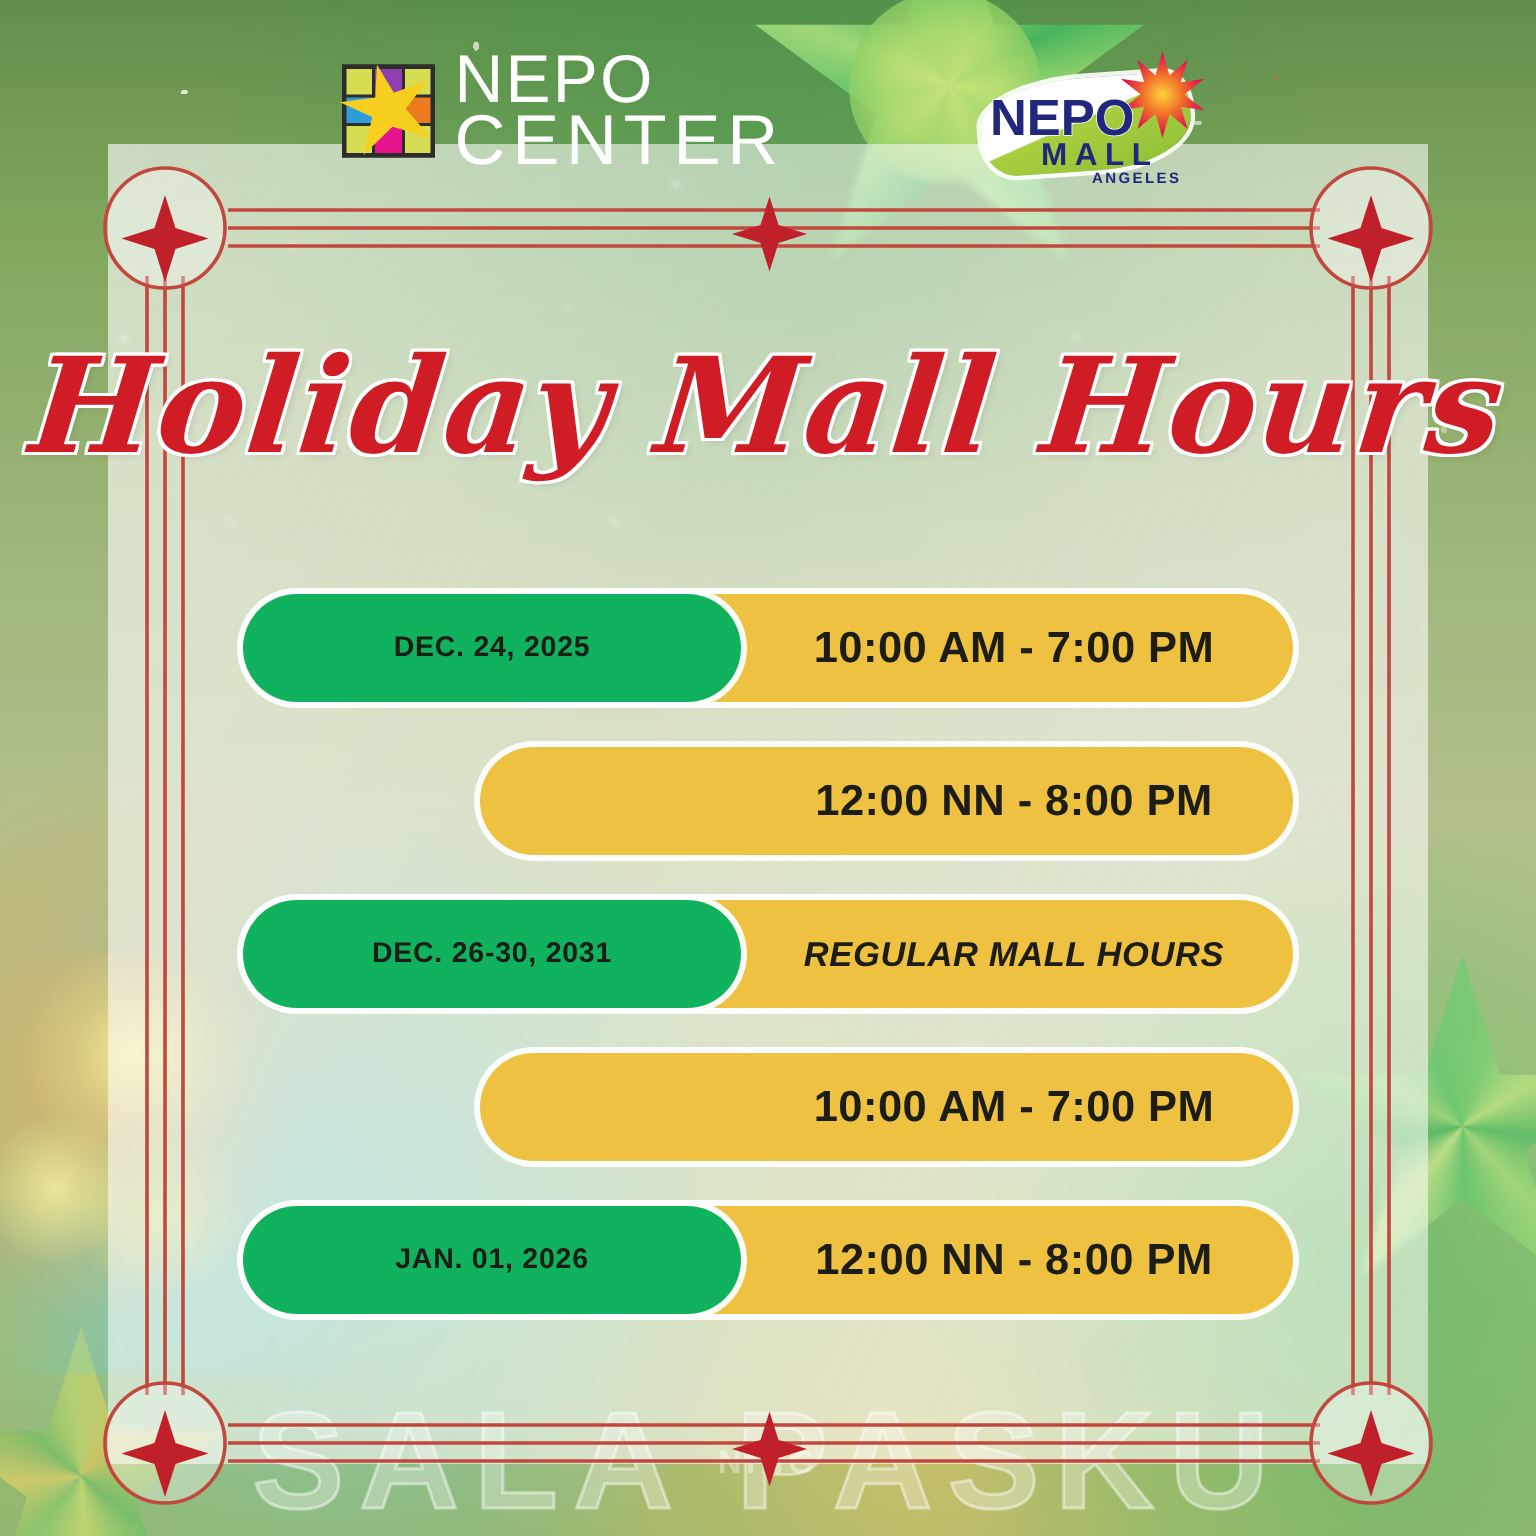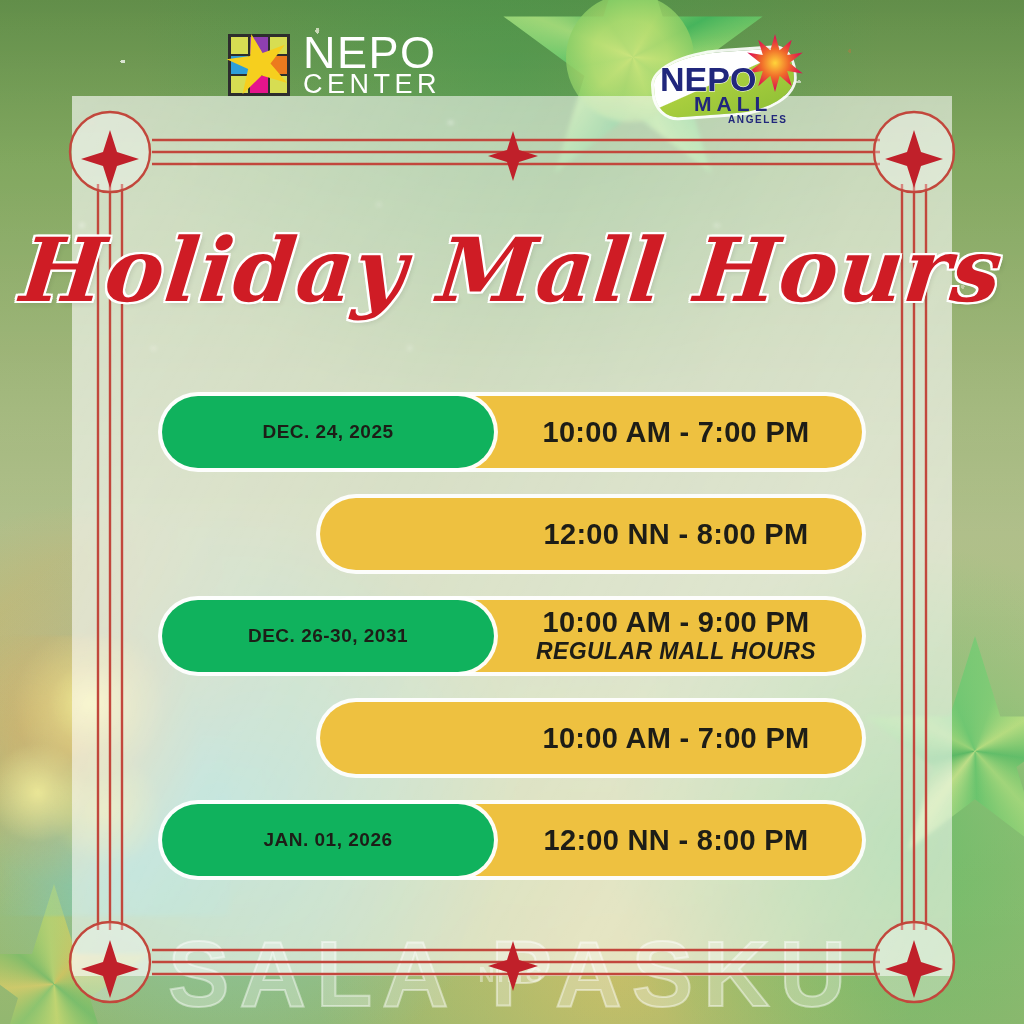--- a/index.html
+++ b/index.html
@@ -175,21 +175,21 @@
     flex-direction: column;
     line-height: 0.86;
     color: #ffffff;
   }
   .wm-top {
     font-size: 45px;
     font-weight: 400;
     letter-spacing: 1.5px;
   }
   .wm-bot {
-    font-size: 27px;
+    font-size: 47px;
     font-weight: 400;
     letter-spacing: 4.5px;
   }
   
   .logo-mall {
     position: absolute;
     left: 650px; top: 12px;
     width: 150px; height: 90px;
   }
   .mall-swoosh {
@@ -445,21 +445,20 @@
     </div>
 
     <div class="row">
       <div class="pill-time">
         <span class="time-txt">12:00 NN - 8:00 PM</span>
       </div>
     </div>
 
     <div class="row has-sub">
       <div class="pill-time">
-        <span class="time-txt">10:00 AM - 9:00 PM</span>
         <span class="time-sub">REGULAR MALL HOURS</span>
       </div>
       <div class="pill-date">
         <span class="date-txt">DEC. 26-30, 2031</span>
       </div>
     </div>
 
     <div class="row">
       <div class="pill-time">
         <span class="time-txt">10:00 AM - 7:00 PM</span>

